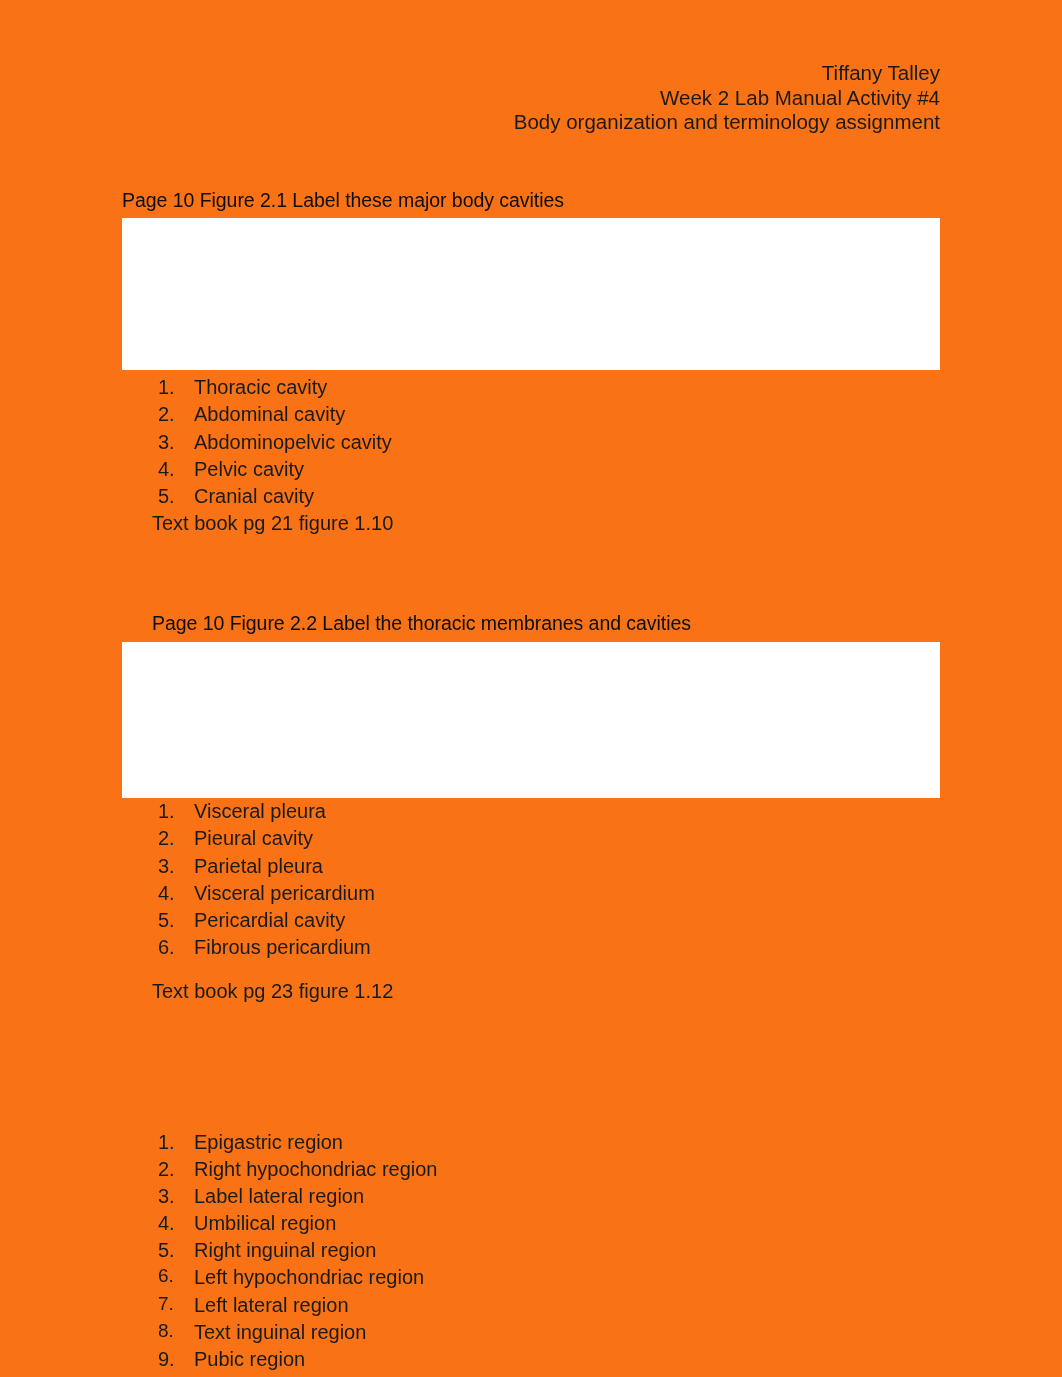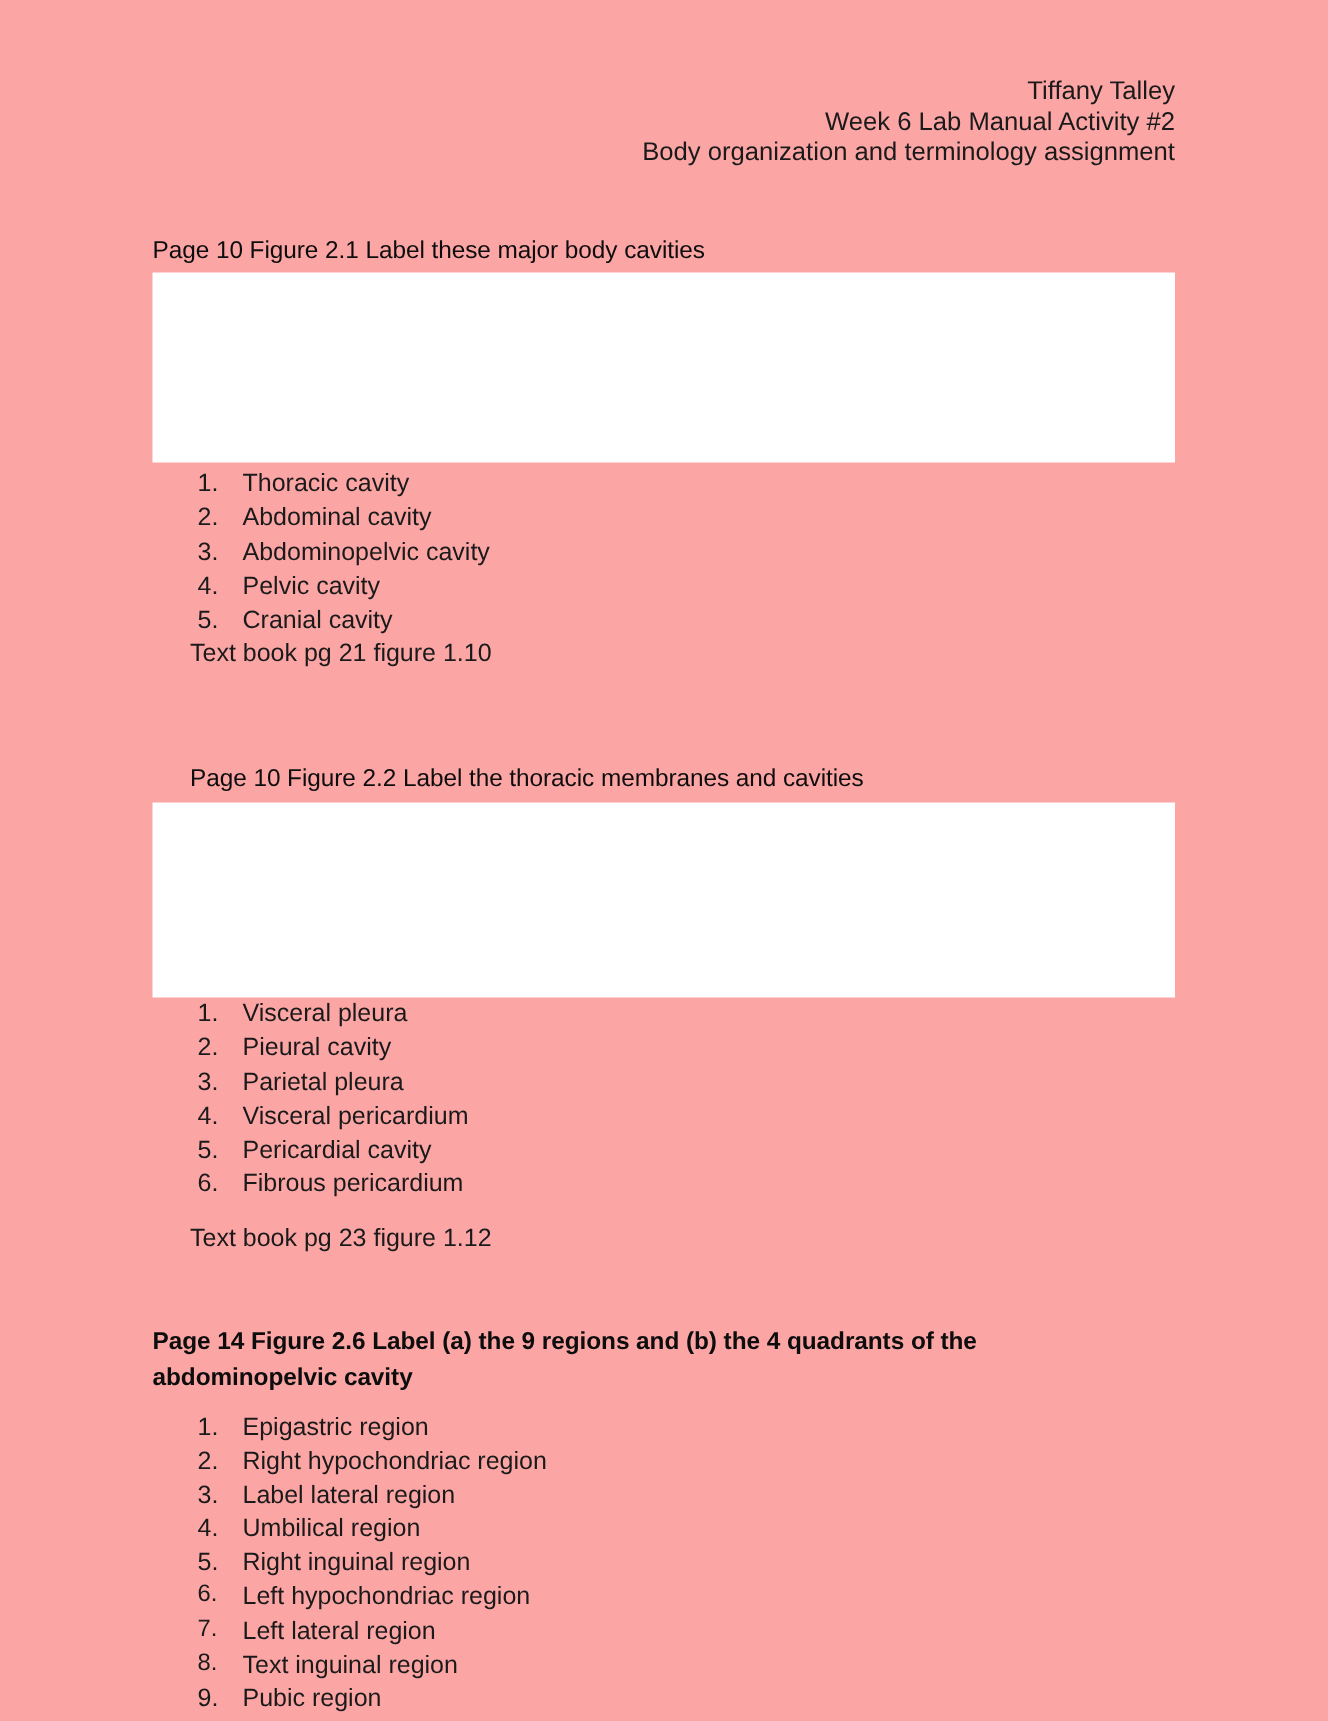--- a/index.html
+++ b/index.html
@@ -8,21 +8,21 @@
     background: #ffffff;
   }
   body {
     font-family: "Liberation Sans", sans-serif;
     color: #1a1a1a;
   }
   .page {
     position: relative;
     width: 1062px;
     height: 1377px;
-    background: #fca5a5;
+    background: #f97316;
     overflow: hidden;
   }
 
   
   .doc-header {
     position: absolute;
     top: 61px;
     left: 120px;
     width: 820px;
     text-align: right;
@@ -94,21 +94,21 @@
     background: #ffffff;
   }
 </style>
 </head>
 <body>
 
 <div class="page">
 
   <div class="doc-header">
     <span class="hline">Tiffany Talley</span>
-    <span class="hline">Week 6 Lab Manual Activity #2</span>
+    <span class="hline">Week 2 Lab Manual Activity #4</span>
     <span class="hline">Body organization and terminology assignment</span>
   </div>
 
   <div class="section-heading" style="left:122px; top:186px;">Page 10 Figure 2.1 Label these major body cavities</div>
 
   <div class="figure-gap" style="left:122px; top:218px; width:818px; height:152px;"></div>
 
   <ol class="num-list list-loose" style="left:158px; top:374px;">
     <li>
       <span class="num">1.</span>
@@ -160,21 +160,20 @@
       <span class="txt">Pericardial cavity</span>
     </li>
     <li>
       <span class="num">6.</span>
       <span class="txt">Fibrous pericardium</span>
     </li>
   </ol>
 
   <div class="ref-line" style="left:152px; top:979px;">Text book pg 23 figure 1.12</div>
 
-  <div class="heading-wrap" style="left:122px; top:1059px;">Page 14 Figure 2.6 Label (a) the 9 regions and (b) the 4 quadrants of the abdominopelvic cavity</div>
 
   <ol class="num-list list-tight" style="left:158px; top:1129px;">
     <li>
       <span class="num">1.</span>
       <span class="txt">Epigastric region</span>
     </li>
     <li>
       <span class="num">2.</span>
       <span class="txt">Right hypochondriac region</span>
     </li>

